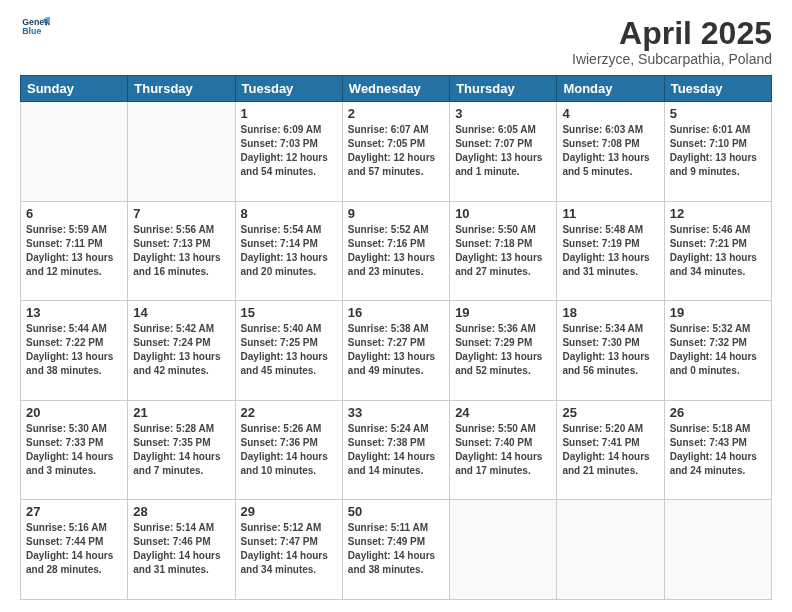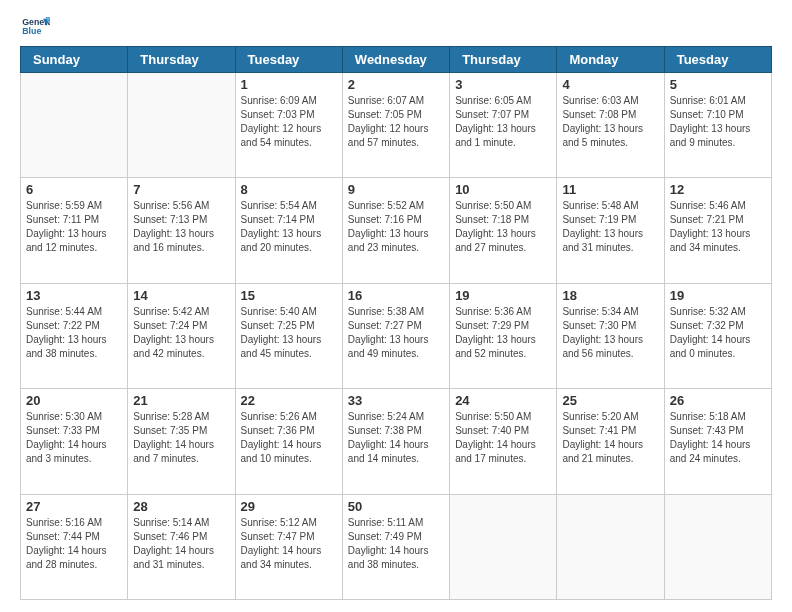--- a/index.html
+++ b/index.html
@@ -50,21 +50,21 @@
       flex: 1;
       border: 1px solid #ccc;
       border-collapse: collapse;
       width: 100%;
       table-layout: fixed;
     }
     .calendar th {
       background-color: #2471a3;
       color: white;
       text-align: left;
-      padding: 5px 12px;
+      padding: 5px 6px;
       font-size: 13px;
       font-weight: bold;
       border: 1px solid #1a5276;
     }
     .calendar td {
       border: 1px solid #ccc;
       vertical-align: top;
       padding: 4px 5px;
       font-size: 10.5px;
       color: #333;
@@ -74,37 +74,42 @@
       font-size: 13px;
       font-weight: bold;
       color: #333;
       display: block;
       margin-bottom: 2px;
     }
     .day-info {
       font-size: 10px;
       color: #444;
       line-height: 1.4;
+      font-weight: bold;
     }
     .empty-cell {
       background: #f9f9f9;
     }
   </style>
 </head>
 <body>
 
 <div class="page">
   <div class="header">
     <div class="logo">
       <svg class="logo-icon" viewBox="0 0 50 40">
         <text x="0" y="16" font-size="16" font-weight="bold" fill="#1a3a5c">General</text>
         <text x="0" y="32" font-size="16" font-weight="bold" fill="#2471a3">Blue</text>
         <polygon points="38,5 50,5 44,18" fill="#2471a3"></polygon>
         <polygon points="42,2 52,2 47,12" fill="#5dade2"></polygon>
       </svg>
+    </div>
+    <div class="title-section">
+      <div class="month-title">April 2025</div>
+      <div class="subtitle">Iwierzyce, Subcarpathia, Poland</div>
     </div>
   </div>
 
   <table class="calendar">
     <thead>
       <tr>
         <th>Sunday</th>
         <th>Thursday</th>
         <th>Tuesday</th>
         <th>Wednesday</th>

